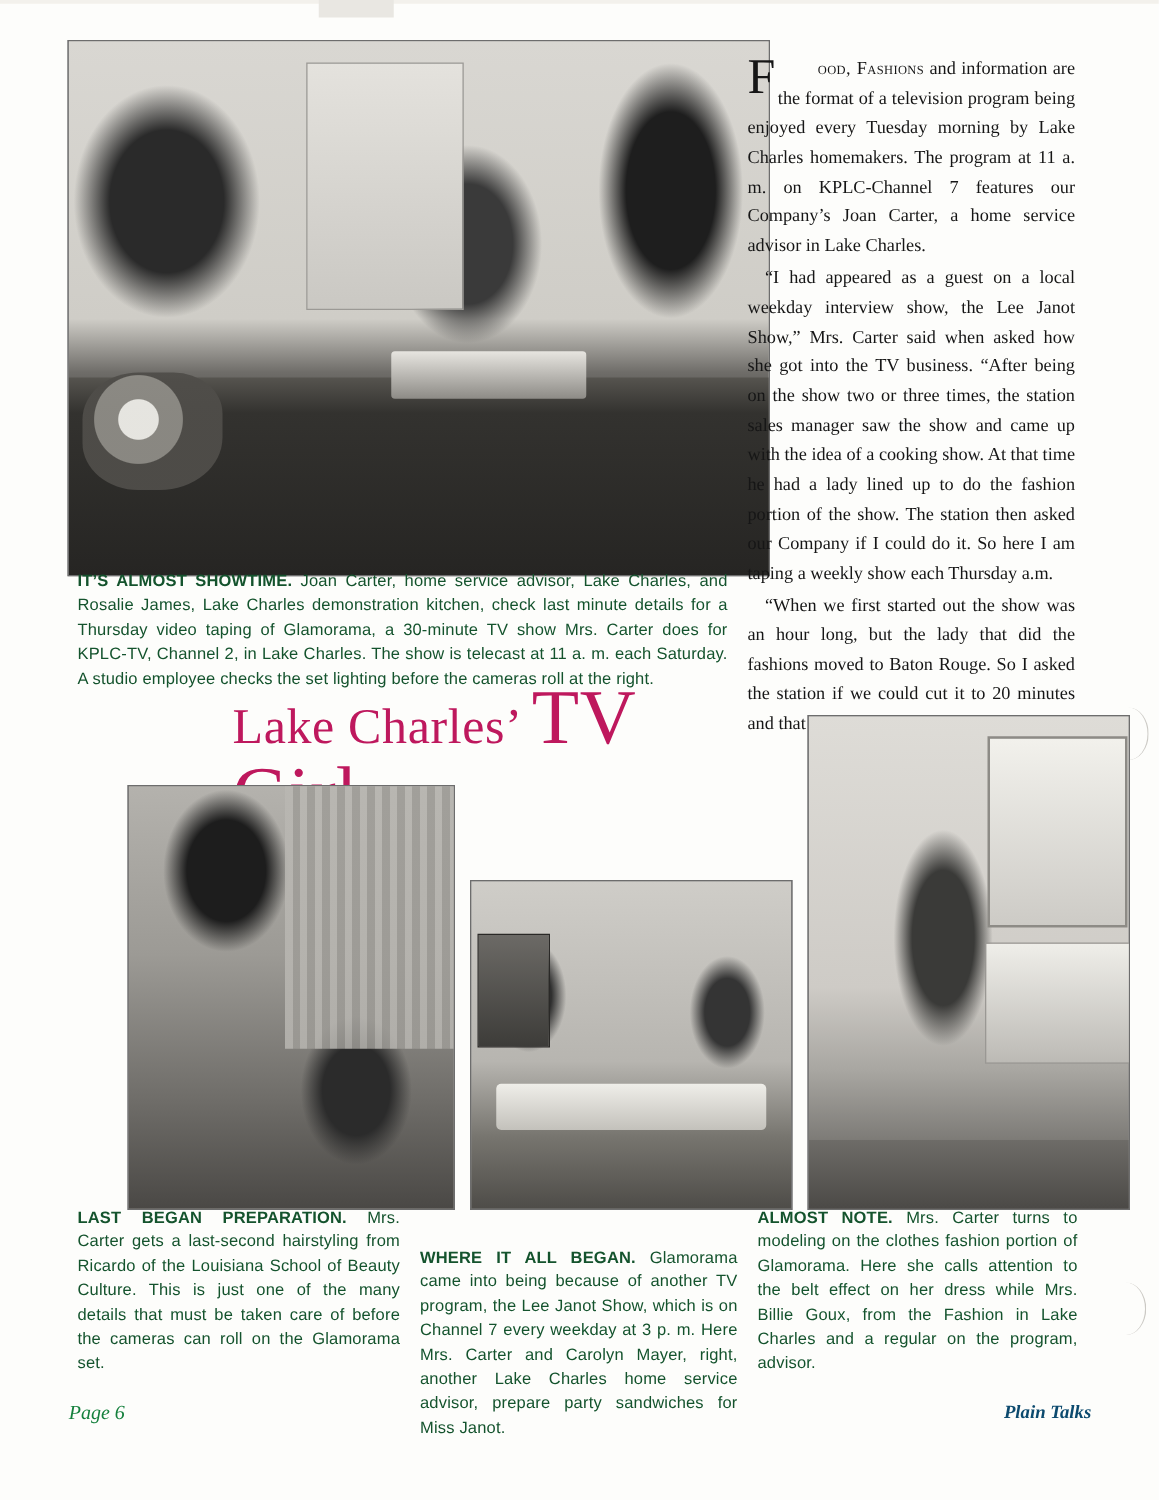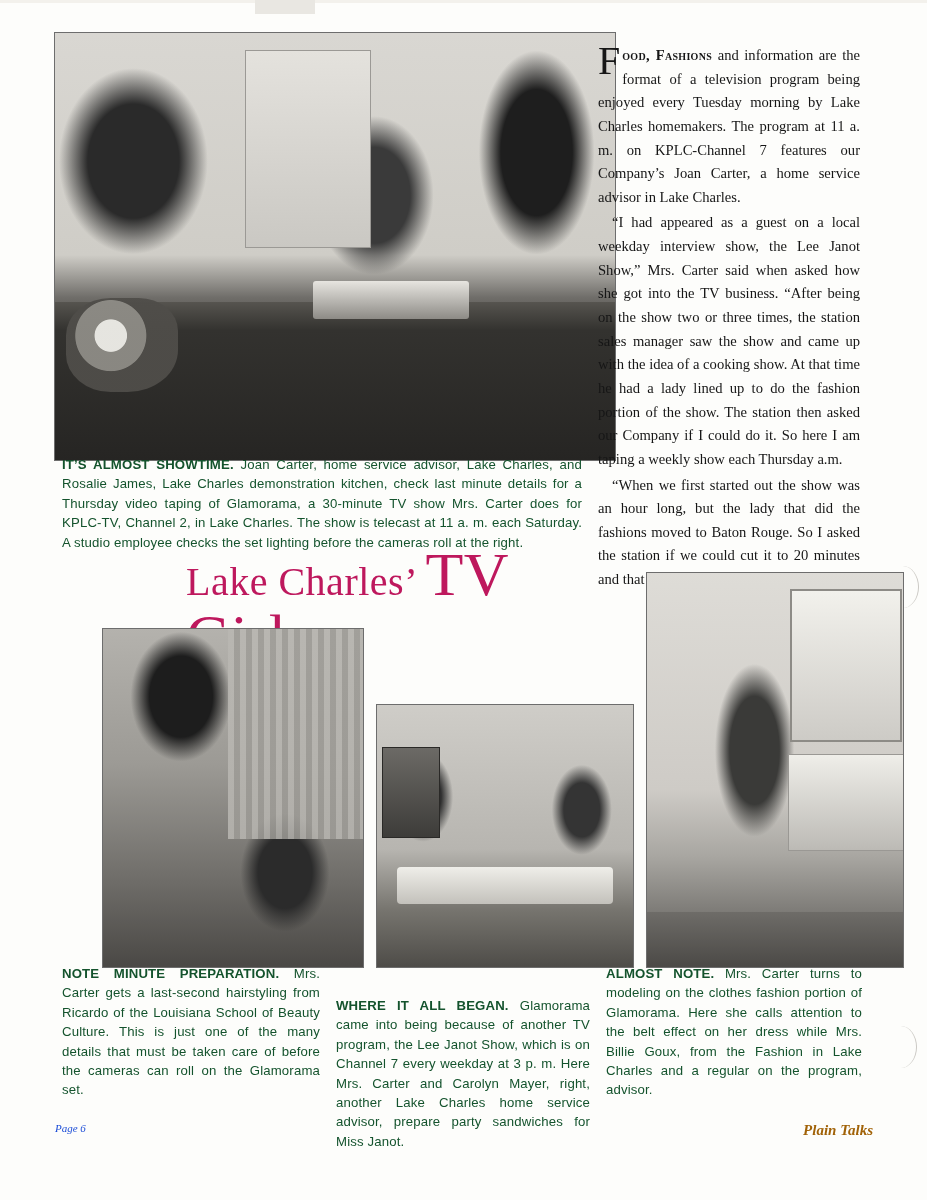--- a/index.html
+++ b/index.html
@@ -125,22 +125,23 @@
   }
   .dropcap {
     float: left;
     font-size: 40px;
     line-height: 30px;
     padding: 2px 2px 0 0;
     font-family: "Liberation Serif", serif;
   }
   .smallcaps {
     font-variant: small-caps;
-    font-weight: 700;
+    font-weight: 400;
     letter-spacing: .3px;
+    margin-left: 32px;
   }
 
   
   #headline {
     position: absolute;
     left: 186px;
     top: 545px;
     width: 400px;
     font-family: "Liberation Serif", serif;
     color: #be185d;
@@ -272,32 +273,32 @@
     width: 256px;
   }
 
   
   #page-number {
     position: absolute;
     left: 55px;
     top: 1122px;
     font-family: "Liberation Serif", serif;
     font-style: italic;
-    font-size: 11px;
-    color: #1d4ed8;
+    font-size: 16px;
+    color: #15803d;
   }
   #footer-title {
     position: absolute;
     right: 54px;
     top: 1122px;
     font-family: "Liberation Serif", serif;
     font-weight: 700;
     font-style: italic;
     font-size: 15px;
-    color: #a16207;
+    color: #0c4a6e;
   }
 
   
   .scan-mark {
     position: absolute;
     background: #e9e7e2;
   }
   #mark-a { left: 255px; top: 0; width: 60px; height: 14px; }
   #mark-b { left: 0;  top: 0; width: 927px; height: 3px; background: #f3f1ec; }
   .curve {
@@ -354,21 +355,21 @@
   </figure>
 
   <figure class="photo" id="photo-fashion">
     <div class="grad"></div>
     <div class="window"></div>
     <div class="counter2"></div>
     <div class="floor"></div>
   </figure>
 
   <div class="cap" id="cap-prep">
-    <span class="lead">NOTE MINUTE PREPARATION.</span><span> Mrs. Carter gets a last-second hairstyling from Ricardo of the Louisiana School of Beauty Culture. This is just one of the many details that must be taken care of before the cameras can roll on the Glamorama set.</span>
+    <span class="lead">LAST BEGAN PREPARATION.</span><span> Mrs. Carter gets a last-second hairstyling from Ricardo of the Louisiana School of Beauty Culture. This is just one of the many details that must be taken care of before the cameras can roll on the Glamorama set.</span>
   </div>
 
   <div class="cap" id="cap-began">
     <span class="lead">WHERE IT ALL BEGAN.</span><span> Glamorama came into being because of another TV program, the Lee Janot Show, which is on Channel 7 every weekday at 3 p. m. Here Mrs. Carter and Carolyn Mayer, right, another Lake Charles home service advisor, prepare party sandwiches for Miss Janot.</span>
   </div>
 
   <div class="cap" id="cap-fashion">
     <span class="lead">ALMOST NOTE.</span><span> Mrs. Carter turns to modeling on the clothes fashion portion of Glamorama. Here she calls attention to the belt effect on her dress while Mrs. Billie Goux, from the Fashion in Lake Charles and a regular on the program, advisor.</span>
   </div>
 

